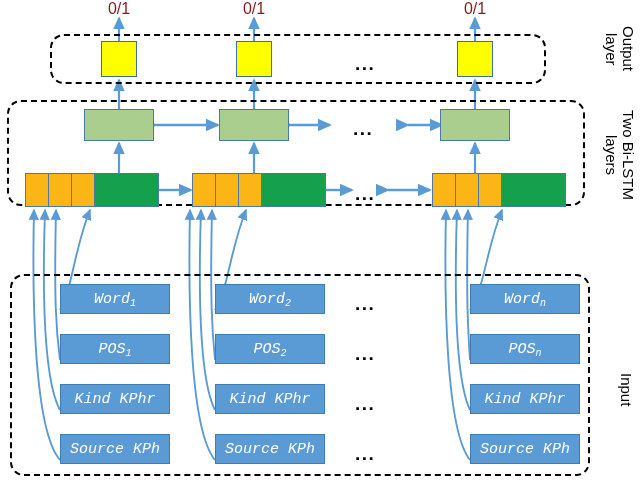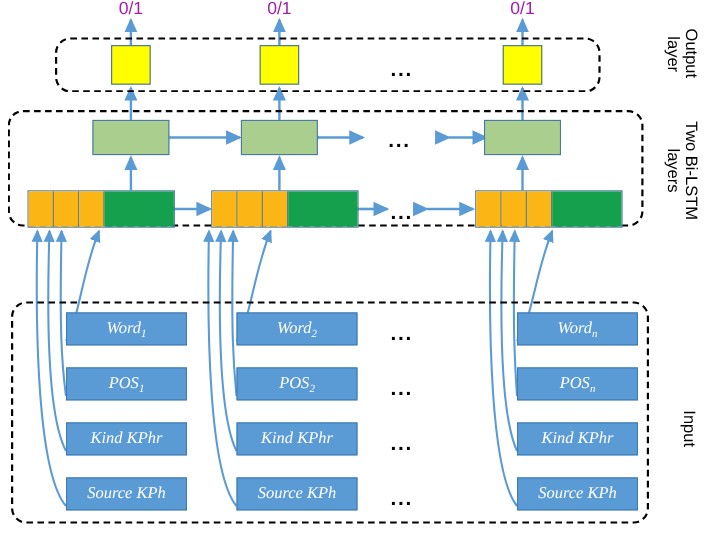--- a/index.html
+++ b/index.html
@@ -20,39 +20,39 @@
               writing-mode:vertical-rl;
               text-orientation:mixed;
               font-size:15px;color:#000;font-weight:400;
               line-height:1.12;text-align:center;white-space:pre-line;}
 
   
   .ycell{position:absolute;width:36px;height:36px;background:#FFFF00;
          border:1.6px solid #3C6EA5;box-sizing:border-box;}
 
   
-  .zo{position:absolute;font-size:16px;color:#a21caf;text-align:center;width:60px;}
+  .zo{position:absolute;font-size:16px;color:#7f1d1d;text-align:center;width:60px;}
 
   
   .gcell{position:absolute;width:70px;height:32px;background:#A9CE8E;
          border:1.8px solid #4879A8;box-sizing:border-box;}
 
   
   .lcell{position:absolute;height:34px;display:flex;
          border:1.6px solid #4879A8;box-sizing:border-box;}
   .lcell .o{width:23px;height:100%;background:#FBB515;
             border-right:1.4px solid #4879A8;box-sizing:border-box;}
   .lcell .g{flex:1;height:100%;background:#14A04C;}
 
   
   .ibox{position:absolute;width:110px;height:30px;background:#5B9BD5;
         border:1.4px solid #3E7CB1;box-sizing:border-box;
         display:flex;align-items:center;justify-content:center;
         color:#ffffff;font-style:italic;font-size:15px;
-        font-family:Liberation Serif, serif;}
+        font-family:Liberation Mono, monospace;}
   .ibox .sub{font-size:10px;vertical-align:sub;font-style:italic;
              position:relative;top:4px;left:0px;}
 
   
   .dots{position:absolute;font-size:19px;font-weight:700;color:#000;
         letter-spacing:1.5px;line-height:1;}
 </style>
 </head>
 <body>
 

